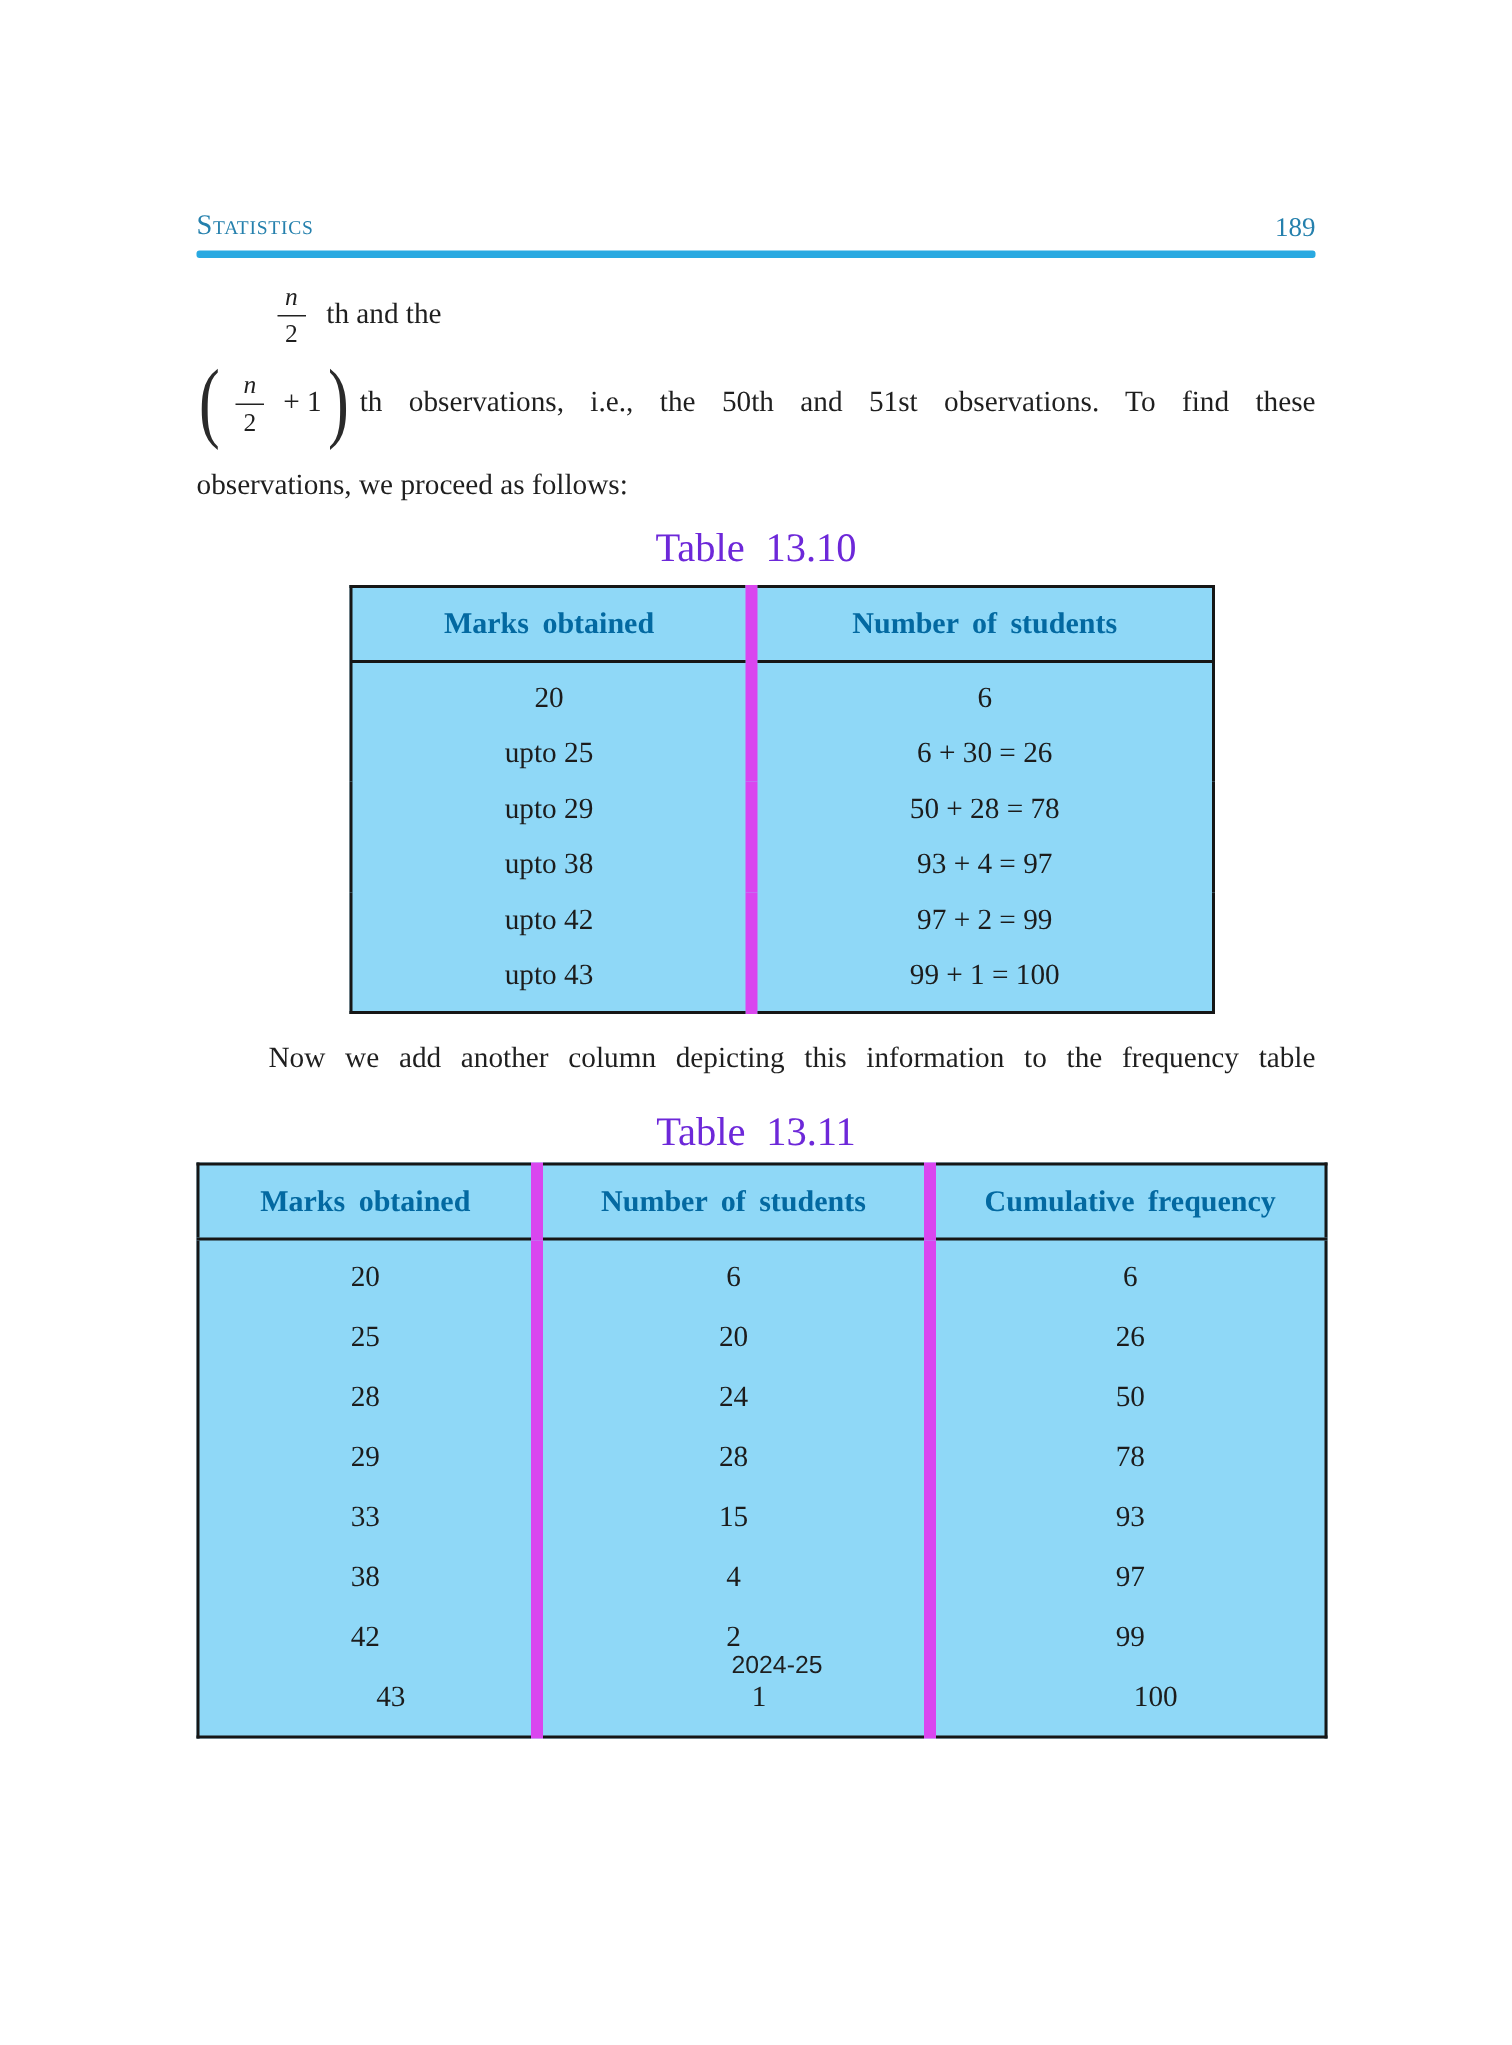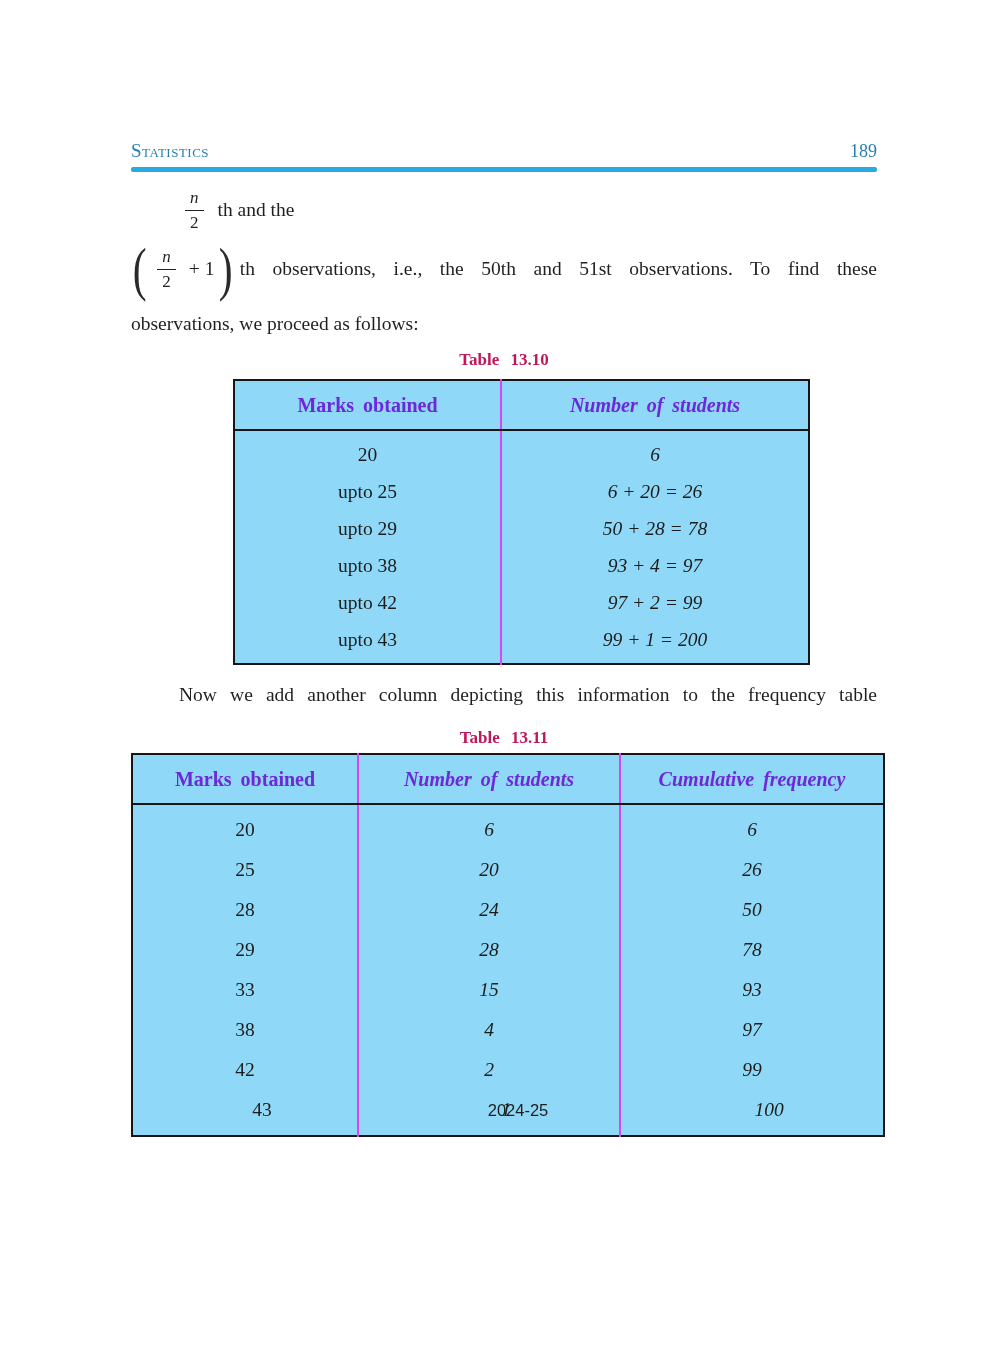--- a/index.html
+++ b/index.html
@@ -39,38 +39,38 @@
     display:inline-block; transform:scaleY(1.15) scaleX(0.8); transform-origin:center;
   }
   .paren-inner { display:inline-flex; align-items:center; margin:0 3px; }
   .plus-one { margin-left:7px; }
   .l2-text { flex:1 1 auto; text-align:justify; text-align-last:justify; margin-left:5px; }
 
   .line3 { margin-top:13px; font-size:19.5px; }
 
   
   .table-title {
-    text-align:center; font-weight:bold; font-size:17px;
-    word-spacing:7px; color:#be185d;
+    text-align:center; font-weight:normal; font-size:27px;
+    word-spacing:7px; color:#6d28d9;
   }
   .tt1 { margin-top:15px; }
   .tt2 { margin-top:19px; }
   table.data-table {
     border-collapse:collapse; background:#8fd8f7;
     border:2.6px solid #161616; table-layout:fixed;
   }
   table.data-table th {
-    font-size:20px; font-weight:bold; color:#6d28d9;
+    font-size:20px; font-weight:bold; color:#0369a1;
     padding:13px 6px 12px 6px;
     border-bottom:2.2px solid #161616; word-spacing:4px;
   }
   table.data-table td {
     font-size:19.5px; text-align:center; padding:0 6px; color:#1c1c1c;
   }
-  table.data-table th + th, table.data-table td + td { border-left:2px solid #d946ef;font-style:italic; }
+  table.data-table th + th, table.data-table td + td { border-left:8px solid #d946ef; }
   .t1 { width:575px; margin:9px 0 0 102px; }
   .t1 td { height:37px; }
   .t1 tbody tr:first-child td { padding-top:5px; }
   .t1 tbody tr:last-child td  { padding-bottom:5px; }
   .t2 { width:752px; margin:5px 0 0 0; }
   .t2 td { height:40px; }
   .t2 tbody tr:first-child td { padding-top:5px; }
   .t2 tbody tr:last-child td  { padding-bottom:5px;padding-left:40px; }
 
   
@@ -132,37 +132,37 @@
           <th>Number of students</th>
         </tr>
       </thead>
     <tbody>
         <tr>
           <td>20</td>
           <td>6</td>
         </tr>
         <tr>
           <td>upto 25</td>
-          <td>6 + 20 = 26</td>
+          <td>6 + 30 = 26</td>
         </tr>
         <tr>
           <td>upto 29</td>
           <td>50 + 28 = 78</td>
         </tr>
         <tr>
           <td>upto 38</td>
           <td>93 + 4 = 97</td>
         </tr>
         <tr>
           <td>upto 42</td>
           <td>97 + 2 = 99</td>
         </tr>
         <tr>
           <td>upto 43</td>
-          <td>99 + 1 = 200</td>
+          <td>99 + 1 = 100</td>
         </tr>
       </tbody>
   </table>
 
   <div class="para2">
     <div class="p2l1">Now we add another column depicting this information to the frequency table</div>
   </div>
 
   <div class="table-title tt2">Table 13.11</div>
   <table class="data-table t2" data-table="table2">

